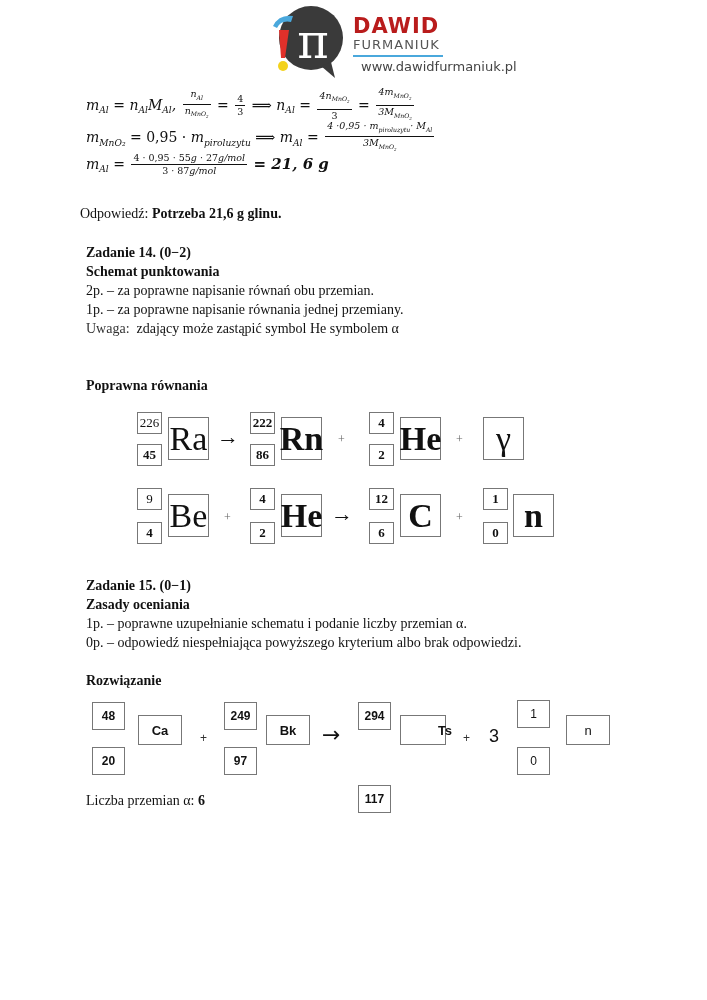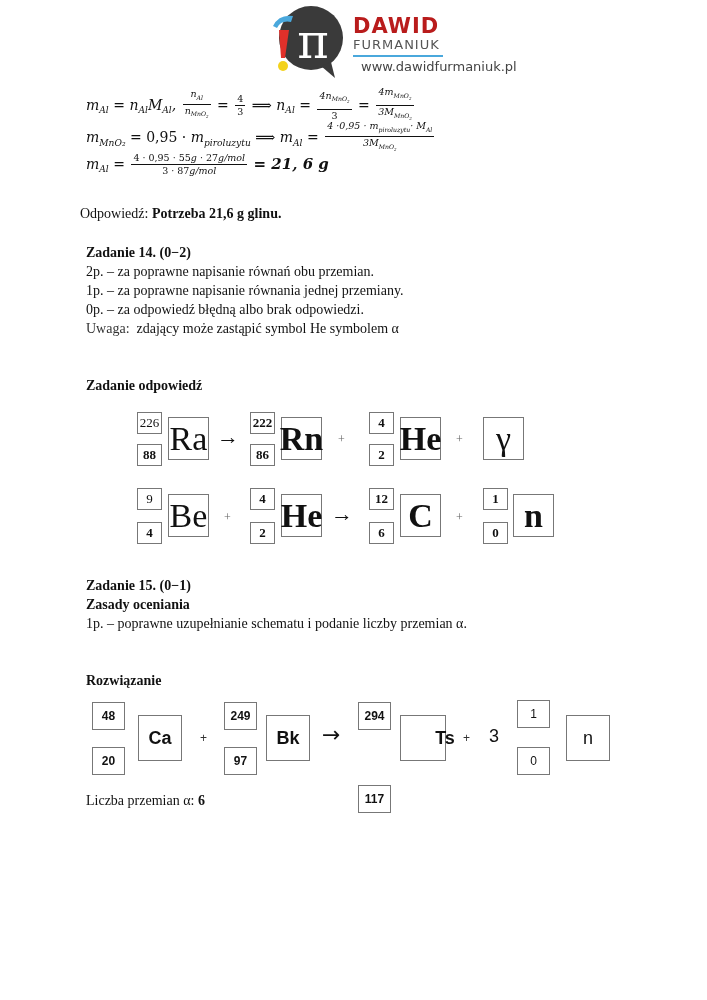--- a/index.html
+++ b/index.html
@@ -27,21 +27,21 @@
   .i { }
   
   .nbox { position: absolute; border: 1px solid #777; background: #fff; box-sizing: border-box;
           display: flex; align-items: center; justify-content: center; }
   .sm { width: 25px; height: 22px; font-size: 13px; }
   .bg { width: 41px; height: 43px; font-size: 34px; }
   .op { position: absolute; font-size: 12px; color: #666; }
   .arrow { position: absolute; font-size: 22px; }
   .sans { font-family: "Liberation Sans", sans-serif; }
   .sm2 { width: 33px; height: 28px; font-size: 12px; font-weight: bold; }
-  .bg2 { width: 44px; height: 46px; font-size: 18px; font-weight: bold; }
+  .bg2 { width: 44px; height: 30px; font-size: 13px; font-weight: bold; }
 </style>
 </head>
 <body>
 
 <div class="abs logo">
   <svg width="84" height="76" viewBox="0 0 84 76" style="position:absolute;left:0;top:0;">
     <circle cx="46" cy="34" r="32" fill="#3a3a3a"></circle>
     <polygon points="56,62 70,74 66,58" fill="#3a3a3a"></polygon>
     <path d="M8,22 Q14,10 28,12 L26,18 Q16,16 12,24 Z" fill="#4aa8dc"></path>
     <path d="M14,26 L24,26 L20,54 L16,54 Z" fill="#e0302a"></path>
@@ -85,36 +85,36 @@
   <span class="b" style="font-size:15px;">= 21, 6 g</span>
 </div>
 
 <div class="abs txt" style="left:80px; top:204px;">
   <span>Odpowiedź:</span>
   <span class="b">Potrzeba 21,6 g glinu.</span>
 </div>
 
 <div class="abs txt" style="left:86px; top:243px;">
   <div class="b">Zadanie 14. (0−2)</div>
+  <div class="b">Schemat punktowania</div>
   <div>2p. – za poprawne napisanie równań obu przemian.</div>
   <div>1p. – za poprawne napisanie równania jednej przemiany.</div>
-  <div>0p. – za odpowiedź błędną albo brak odpowiedzi.</div>
   <div>
     <span class="i" style="color:#333;">Uwaga:</span>&nbsp;
     <span>zdający może zastąpić symbol</span>
     <span class="i">He</span>
     <span>symbolem</span>
     <span class="i">α</span>
   </div>
 </div>
-<div class="abs txt b" style="left:86px; top:376px;">Zadanie odpowiedź</div>
+<div class="abs txt b" style="left:86px; top:376px;">Poprawna równania</div>
 
 <div>
   <div class="nbox sm" style="left:137px; top:412px;">226</div>
-  <div class="nbox sm b" style="left:137px; top:444px;">88</div>
+  <div class="nbox sm b" style="left:137px; top:444px;">45</div>
   <div class="nbox bg" style="left:168px; top:417px;">Ra</div>
   <div class="arrow" style="left:217px; top:424px;">→</div>
 
   <div class="nbox sm b" style="left:250px; top:412px;">222</div>
   <div class="nbox sm b" style="left:250px; top:444px;">86</div>
   <div class="nbox bg b" style="left:281px; top:417px;">Rn</div>
   <div class="op" style="left:338px; top:432px;">+</div>
 
   <div class="nbox sm b" style="left:369px; top:412px;">4</div>
   <div class="nbox sm b" style="left:369px; top:444px;">2</div>
@@ -145,20 +145,21 @@
   <div class="nbox bg b i" style="left:513px; top:494px;">n</div>
 </div>
 
 <div class="abs txt" style="left:86px; top:576px;">
   <div class="b">Zadanie 15. (0−1)</div>
   <div class="b">Zasady oceniania</div>
   <div>
     <span>1p. – poprawne uzupełnianie schematu i podanie liczby przemian</span>
     <span class="i">α</span><span>.</span>
   </div>
+  <div>0p. – odpowiedź niespełniająca powyższego kryterium albo brak odpowiedzi.</div>
 </div>
 <div class="abs txt b" style="left:86px; top:671px;">Rozwiązanie</div>
 
 <div class="sans">
   <div class="nbox sm2" style="left:92px; top:702px;">48</div>
   <div class="nbox sm2" style="left:92px; top:747px;">20</div>
   <div class="nbox bg2" style="left:138px; top:715px;">Ca</div>
   <div class="op" style="left:200px; top:731px; color:#333;">+</div>
 
   <div class="nbox sm2" style="left:224px; top:702px;">249</div>

